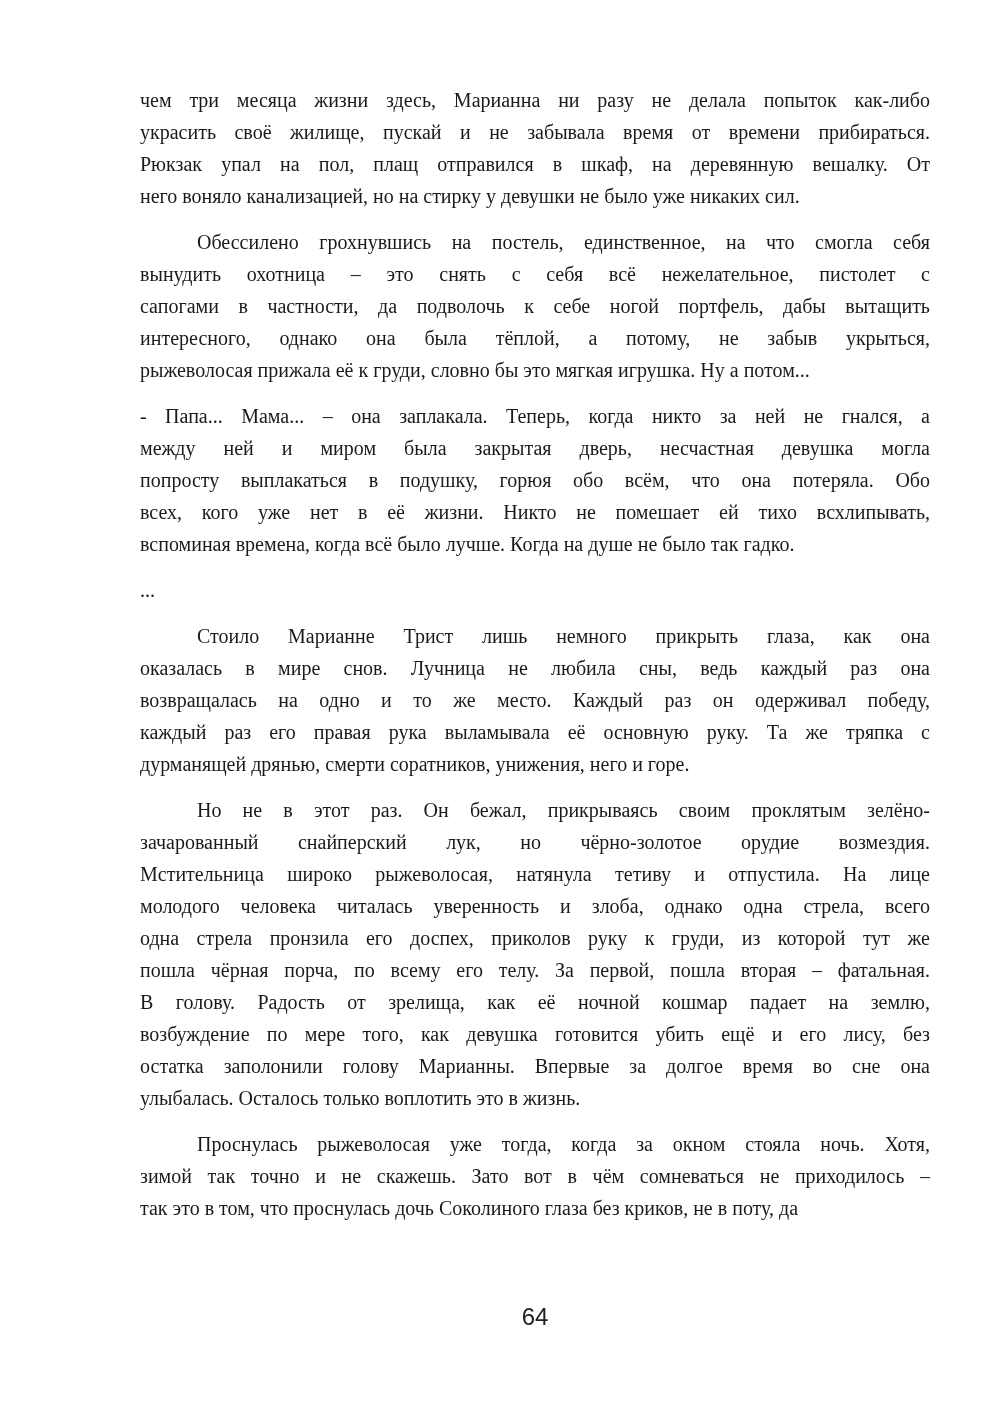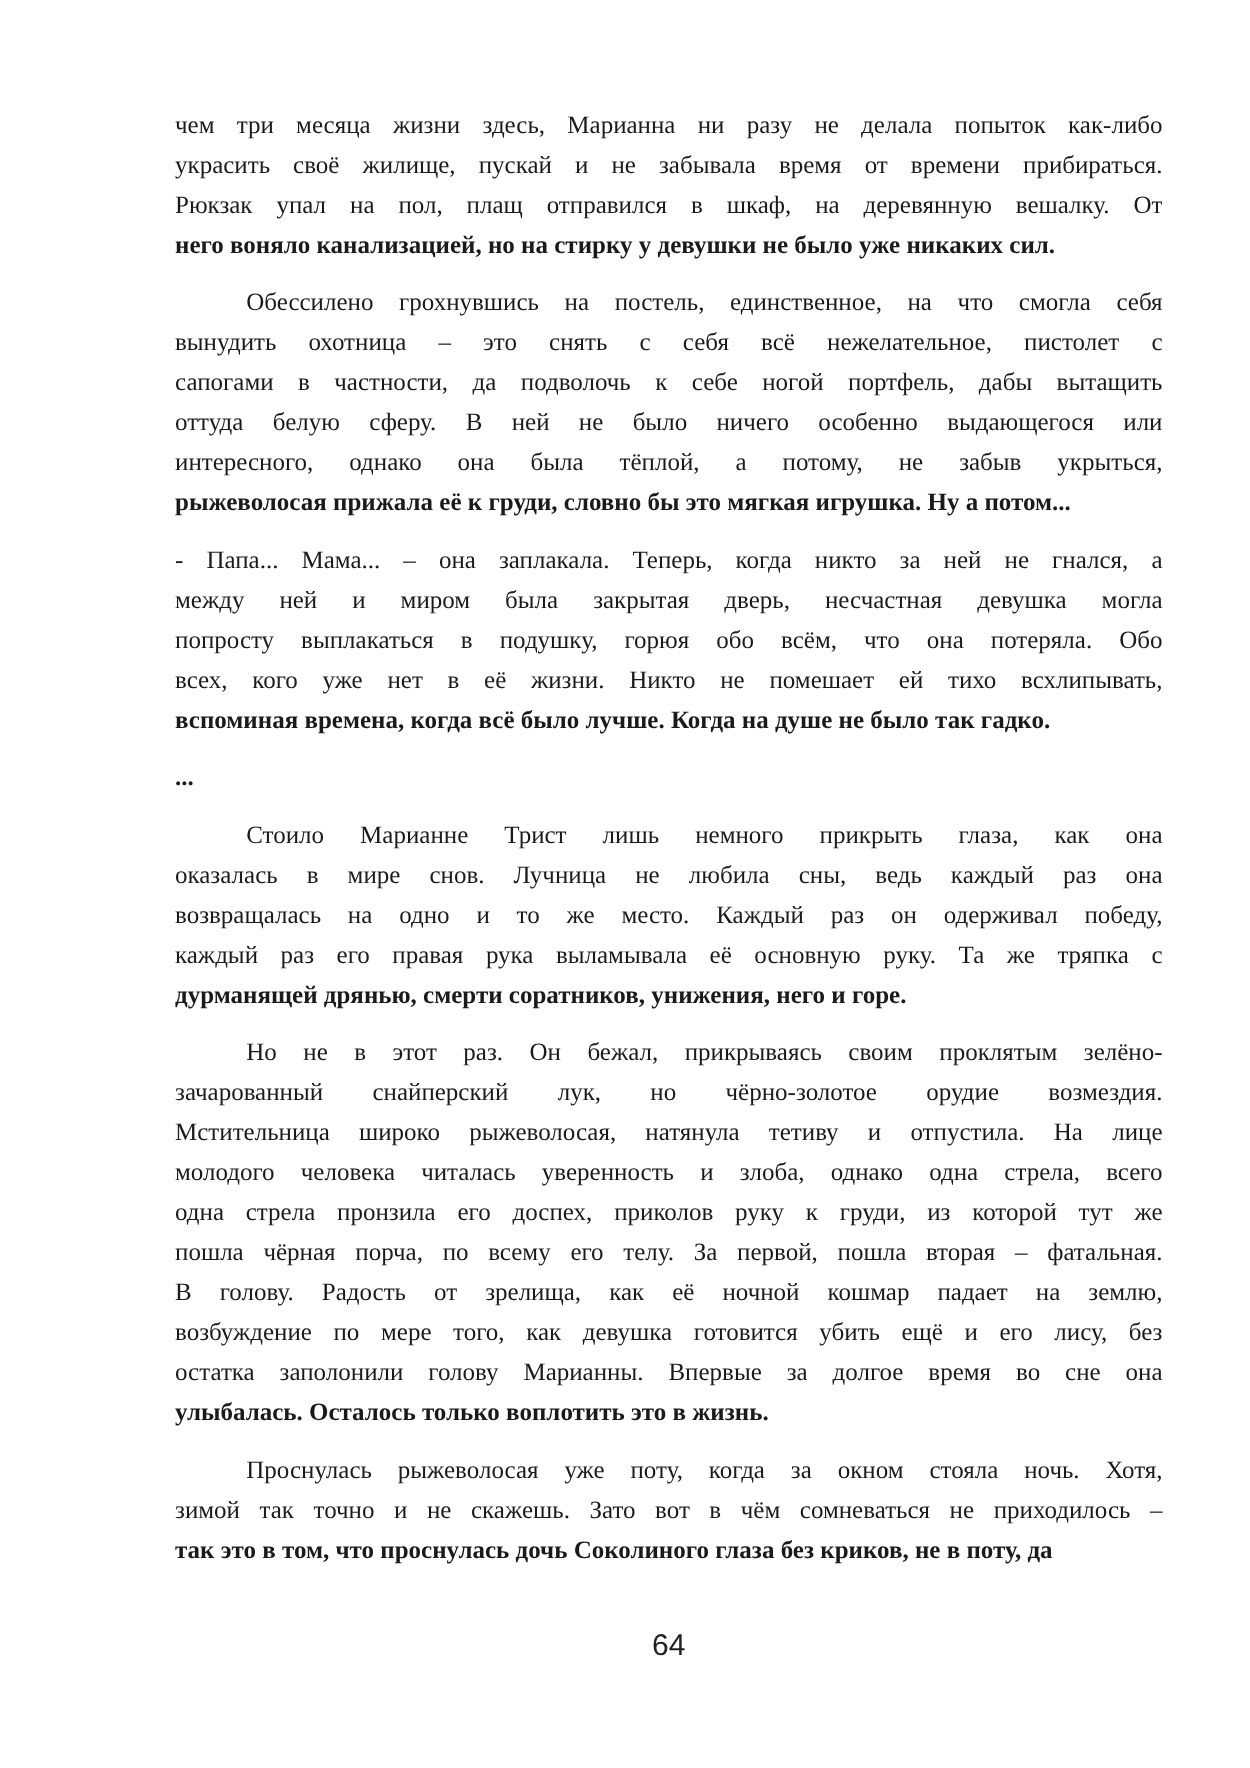--- a/index.html
+++ b/index.html
@@ -35,21 +35,20 @@
   .paragraph:last-child {
     margin-bottom: 0;
   }
   .line {
     text-align: justify;
     text-align-last: justify;
     white-space: normal;
   }
   .line.last {
     text-align-last: left;
-    font-weight: bold;
   }
   .line.indent {
     text-indent: 57px;
   }
   .page-footer {
     position: absolute;
     top: 1303px;
     left: 140px;
     width: 790px;
     text-align: center;
@@ -66,21 +65,20 @@
       <div class="paragraph">
         <div class="line">чем три месяца жизни здесь, Марианна ни разу не делала попыток как-либо</div>
         <div class="line">украсить своё жилище, пускай и не забывала время от времени прибираться.</div>
         <div class="line">Рюкзак упал на пол, плащ отправился в шкаф, на деревянную вешалку. От</div>
         <div class="line last">него воняло канализацией, но на стирку у девушки не было уже никаких сил.</div>
       </div>
       <div class="paragraph">
         <div class="line indent">Обессилено грохнувшись на постель, единственное, на что смогла себя</div>
         <div class="line">вынудить охотница – это снять с себя всё нежелательное, пистолет с</div>
         <div class="line">сапогами в частности, да подволочь к себе ногой портфель, дабы вытащить</div>
-        <div class="line">оттуда белую сферу. В ней не было ничего особенно выдающегося или</div>
         <div class="line">интересного, однако она была тёплой, а потому, не забыв укрыться,</div>
         <div class="line last">рыжеволосая прижала её к груди, словно бы это мягкая игрушка. Ну а потом...</div>
       </div>
       <div class="paragraph">
         <div class="line">- Папа... Мама... – она заплакала. Теперь, когда никто за ней не гнался, а</div>
         <div class="line">между ней и миром была закрытая дверь, несчастная девушка могла</div>
         <div class="line">попросту выплакаться в подушку, горюя обо всём, что она потеряла. Обо</div>
         <div class="line">всех, кого уже нет в её жизни. Никто не помешает ей тихо всхлипывать,</div>
         <div class="line last">вспоминая времена, когда всё было лучше. Когда на душе не было так гадко.</div>
       </div>
@@ -100,21 +98,21 @@
         <div class="line">Мстительница широко рыжеволосая, натянула тетиву и отпустила. На лице</div>
         <div class="line">молодого человека читалась уверенность и злоба, однако одна стрела, всего</div>
         <div class="line">одна стрела пронзила его доспех, приколов руку к груди, из которой тут же</div>
         <div class="line">пошла чёрная порча, по всему его телу. За первой, пошла вторая – фатальная.</div>
         <div class="line">В голову. Радость от зрелища, как её ночной кошмар падает на землю,</div>
         <div class="line">возбуждение по мере того, как девушка готовится убить ещё и его лису, без</div>
         <div class="line">остатка заполонили голову Марианны. Впервые за долгое время во сне она</div>
         <div class="line last">улыбалась. Осталось только воплотить это в жизнь.</div>
       </div>
       <div class="paragraph">
-        <div class="line indent">Проснулась рыжеволосая уже поту, когда за окном стояла ночь. Хотя,</div>
+        <div class="line indent">Проснулась рыжеволосая уже тогда, когда за окном стояла ночь. Хотя,</div>
         <div class="line">зимой так точно и не скажешь. Зато вот в чём сомневаться не приходилось –</div>
         <div class="line last">так это в том, что проснулась дочь Соколиного глаза без криков, не в поту, да</div>
       </div>
     </main>
   <footer class="page-footer">
     <span>64</span>
   </footer>
 </div>
 
 </body></html>

